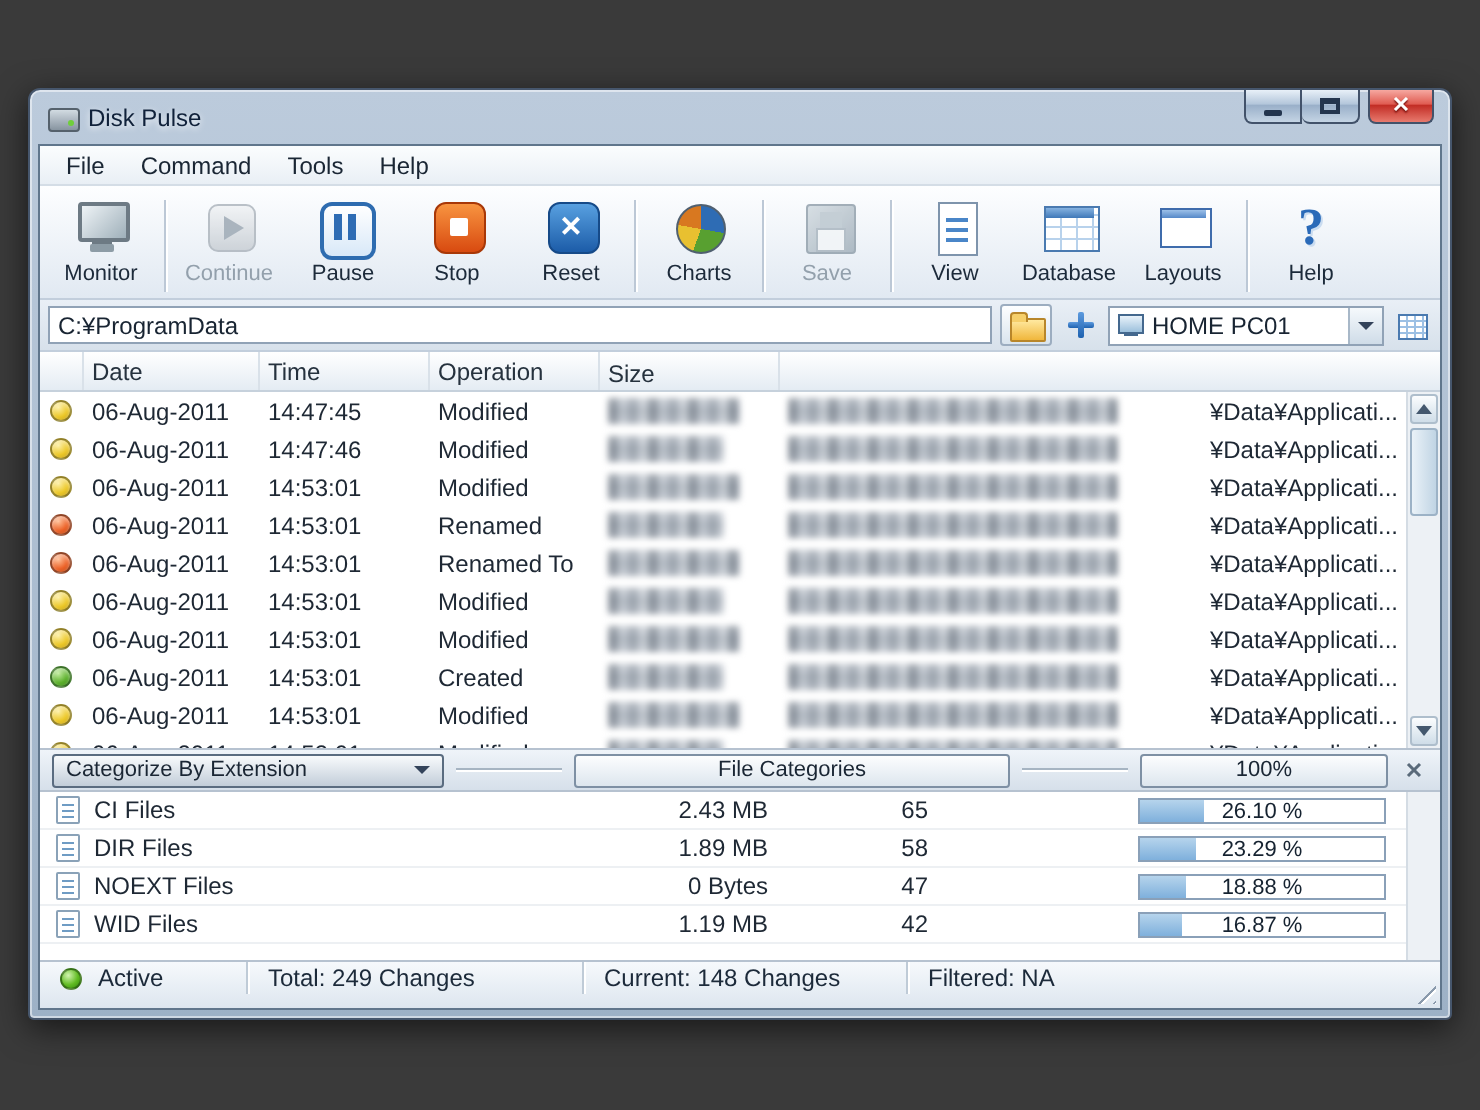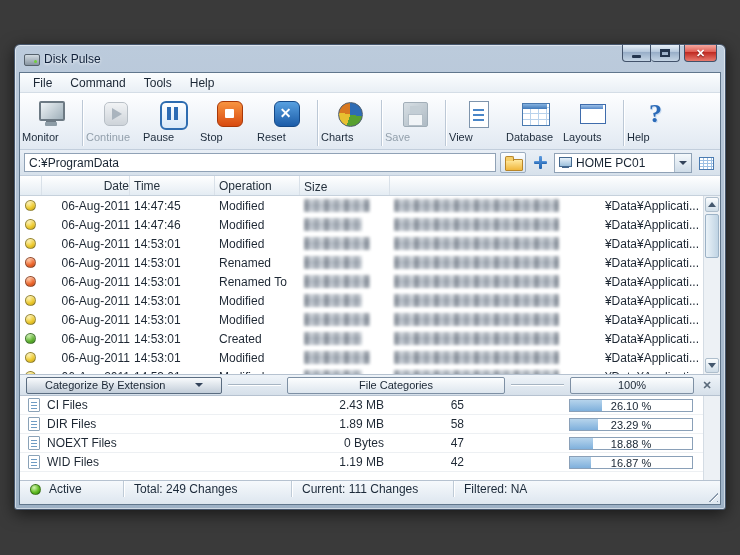--- a/index.html
+++ b/index.html
@@ -36,21 +36,21 @@
 
   
   .menubar{height:20px;flex:0 0 20px;background:linear-gradient(#fbfdfe,#e9eff5);
     border-bottom:1px solid #d4dde6;display:flex;align-items:center;padding-left:4px;
     font-size:12px;color:#1a2634;}
   .menu-item{padding:2px 9px;}
 
   
   .toolbar{height:57px;flex:0 0 57px;background:linear-gradient(#fdfeff,#e1e9f2);
     border-bottom:1px solid #c2cedc;display:flex;align-items:flex-start;padding:3px 2px 0;}
-  .tool{width:57px;padding-top:2px;}
+  .tool{width:57px;text-align:center;padding-top:2px;}
   .tool-icon{width:34px;height:32px;position:relative;margin:0 auto;}
   .tool-icon::before,.tool-icon::after{content:"";position:absolute;}
   .tool-label{font-size:11px;color:#1c2a3a;margin-top:1px;}
   .tool.disabled .tool-label{color:#93a0ac;}
   .tool.disabled .tool-icon{opacity:.8;}
   .tool-sep{width:1px;height:46px;background:#bcc8d6;box-shadow:1px 0 0 #fff;margin:4px 3px 0;}
 
   .monitor-icon::before{left:5px;top:3px;width:22px;height:16px;border:2px solid #6d7a84;border-radius:2px;
     background:linear-gradient(135deg,#eef3f6,#9fb0ba);}
   .monitor-icon::after{left:11px;top:24px;width:12px;height:4px;background:#8d9ca6;border-radius:1px;
@@ -124,21 +124,21 @@
       repeating-linear-gradient(90deg,transparent 0 3px,#9cc0e4 3px 4px);}
 
   
   .table-area{flex:1;min-height:0;display:flex;flex-direction:column;background:#fff;position:relative;}
   .thead{display:flex;height:20px;flex:0 0 20px;background:linear-gradient(#ffffff,#e4ecf3);
     border-bottom:1px solid #c6d1dc;font-size:12px;color:#26323e;}
   .th{padding:3px 0 0 4px;border-right:1px solid #d9e1e9;}
   .tbody{flex:1;overflow:hidden;}
   .trow{display:flex;align-items:center;height:19px;font-size:12px;color:#1e2834;padding-right:18px;}
   .c-dot{width:22px;flex:0 0 22px;display:flex;align-items:center;}
-  .c-date{width:88px;flex:0 0 88px;padding-left:4px;text-align:right;}
+  .c-date{width:88px;flex:0 0 88px;padding-left:4px;}
   .c-time{width:85px;flex:0 0 85px;padding-left:4px;}
   .c-op{width:85px;flex:0 0 85px;padding-left:4px;}
   .c-size{width:90px;flex:0 0 90px;padding-left:4px;display:flex;align-items:center;}
   .c-name{flex:1;min-width:0;padding-left:4px;display:flex;align-items:center;}
   .dot{width:11px;height:11px;border-radius:50%;margin-left:5px;border:1px solid rgba(40,50,60,.4);
     box-shadow:inset 0 1px 2px rgba(255,255,255,.55);}
   .dot-modified{background:radial-gradient(circle at 35% 30%,#fdf0a8,#ecc829 55%,#bd9708);}
   .dot-renamed{background:radial-gradient(circle at 35% 30%,#ffc098,#ec6228 55%,#b13c06);}
   .dot-created{background:radial-gradient(circle at 35% 30%,#c2eca0,#5cb02c 55%,#2f7d08);}
   .blur{height:13px;border-radius:1px;
@@ -163,21 +163,21 @@
   .arr-up{width:0;height:0;border-left:4px solid transparent;border-right:4px solid transparent;
     border-bottom:5px solid #44586e;}
   .arr-down{width:0;height:0;border-left:4px solid transparent;border-right:4px solid transparent;
     border-top:5px solid #44586e;}
 
   
   .catbar{height:22px;flex:0 0 22px;background:linear-gradient(#eff4f9,#d6e0ea);
     border-top:1px solid #b6c2d0;border-bottom:1px solid #b6c2d0;display:flex;align-items:center;
     gap:6px;padding:0 6px;font-size:11px;color:#1a2634;}
   .cat-dropdown{width:196px;height:17px;border:1px solid #5a6c80;border-radius:2px;
-    background:linear-gradient(#f8fafc,#c2cdd9);display:flex;align-items:center;padding:0 18px;justify-content:space-between;}
+    background:linear-gradient(#f8fafc,#c2cdd9);display:flex;align-items:center;padding:0 6px;justify-content:space-between;}
   .cat-dropdown .tri-down{margin-left:auto;}
   .hline{flex:1;height:2px;border-top:1px solid #a6b4c2;border-bottom:1px solid #fff;}
   .cat-btn{height:17px;border:1px solid #7e90a4;border-radius:2px;text-align:center;line-height:15px;
     background:linear-gradient(#fcfdfe,#dde6ee);}
   .btn-categories{width:218px;}
   .btn-zoom{width:124px;}
   .catbar-close{width:14px;text-align:center;color:#5a6a7a;font-weight:bold;font-size:11px;}
 
   
   .catpanel{height:84px;flex:0 0 84px;background:#fff;position:relative;}
@@ -555,21 +555,21 @@
 
       <div class="statusbar">
         <div class="sb-cell c1">
           <div class="led"></div>
           <span>Active</span>
         </div>
         <div class="sb-cell c2">
           <span>Total: 249 Changes</span>
         </div>
         <div class="sb-cell c3">
-          <span>Current: 111 Changes</span>
+          <span>Current: 148 Changes</span>
         </div>
         <div class="sb-cell c4">
           <span>Filtered: NA</span>
         </div>
         <div class="grip"></div>
       </div>
 
     </div>
   </div>
 </div>

